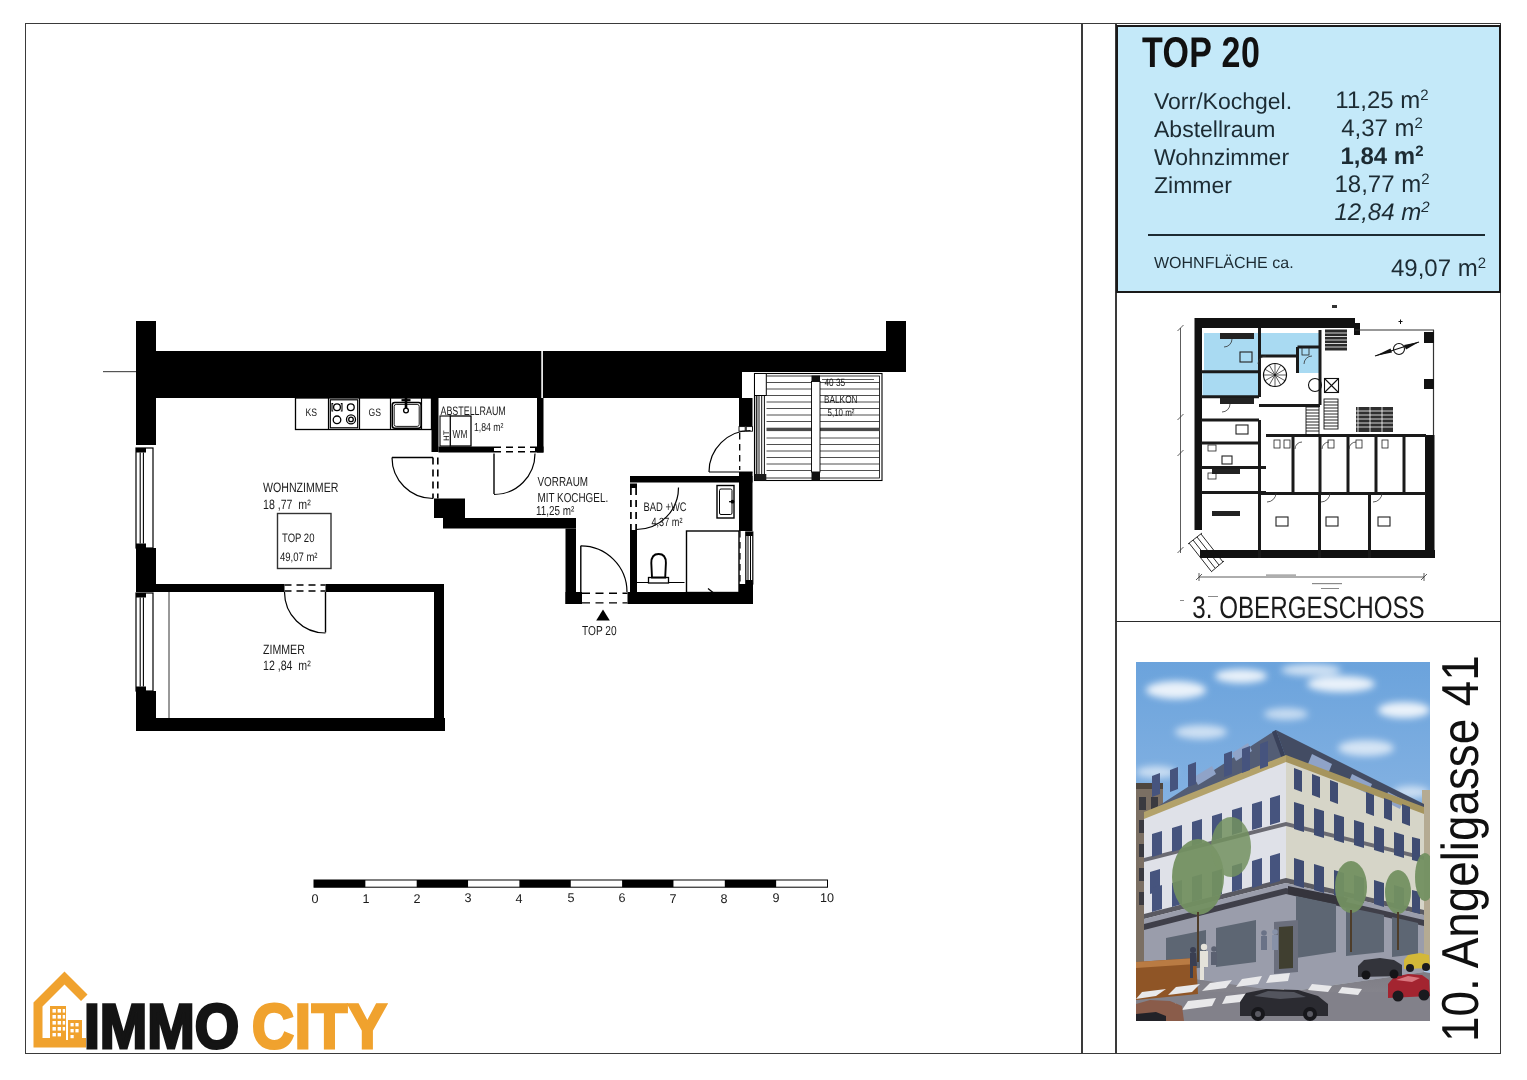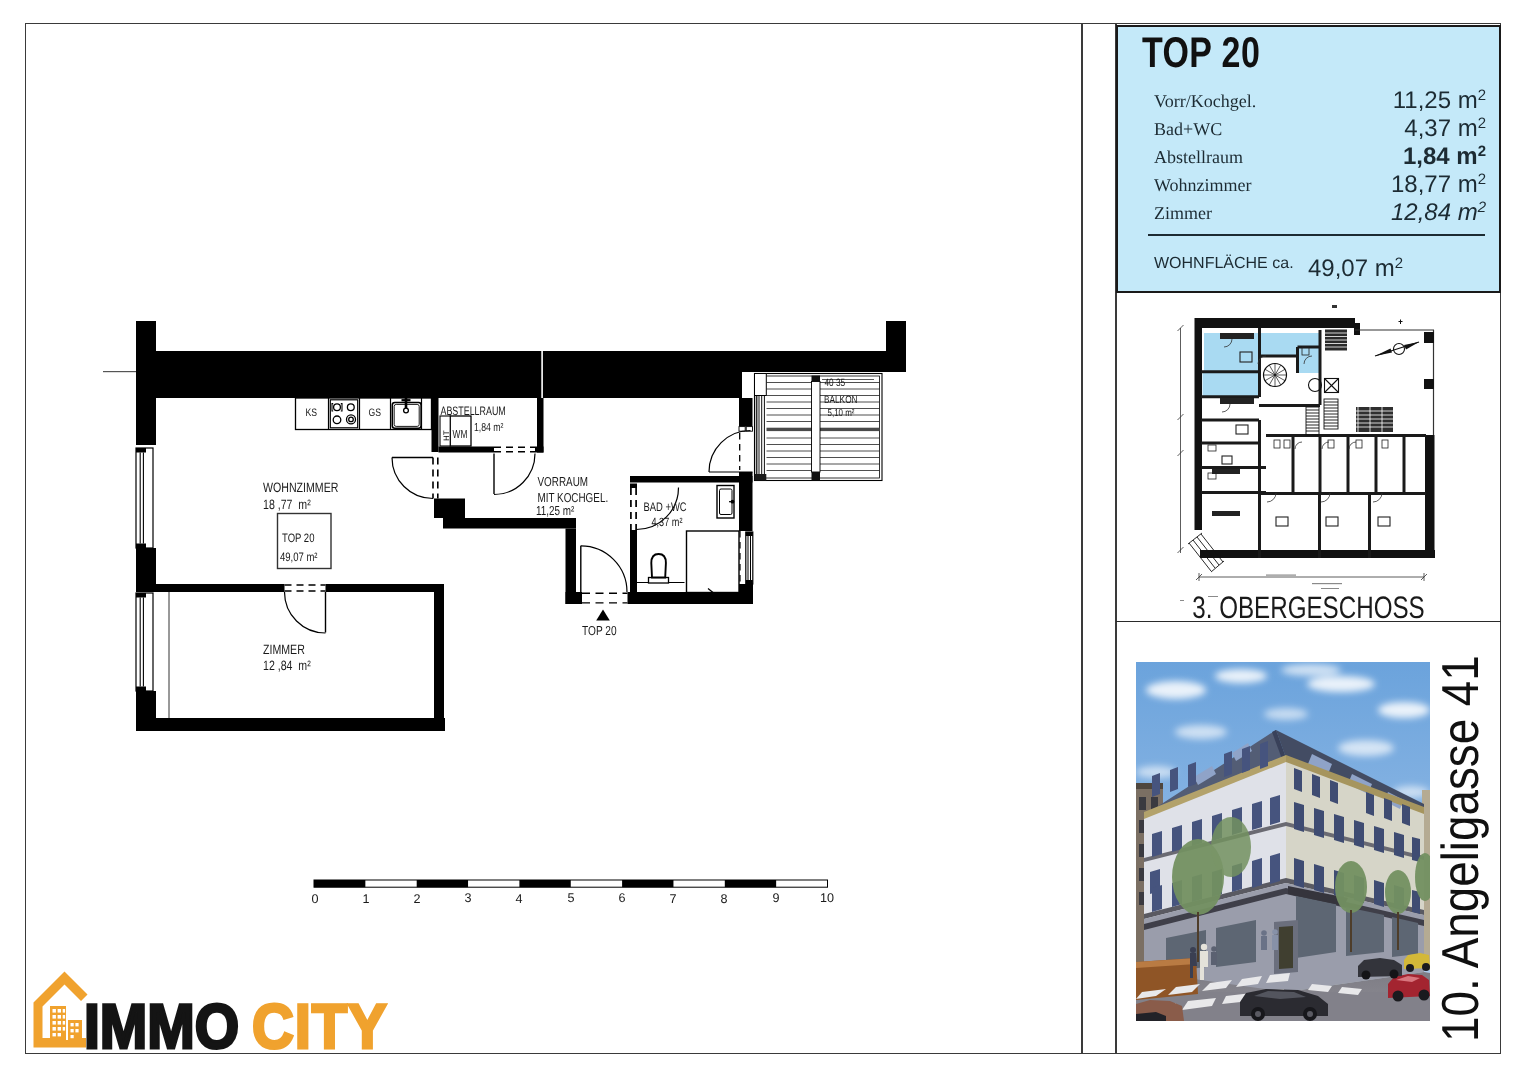--- a/index.html
+++ b/index.html
@@ -279,39 +279,38 @@
 <text x="827" y="902">10</text>
 </g>
 </g>
 </g>
 </svg>
 
 <div class="abs" style="left:1116px;top:25px;width:384.5px;height:268px;background:#c4e9f9;border:2px solid #1a1a1a;box-sizing:border-box;color:#1c2b33;">
 
   <div class="abs" style="left:24px;top:2px;font-size:43px;font-weight:bold;color:#111;transform:scaleX(0.79);transform-origin:left;letter-spacing:0.5px;">TOP 20</div>
 
-  <div class="abs" style="left:36px;top:60px;width:330px;font-size:18px;line-height:28px;font-family:Liberation Serif, serif;">
+  <div class="abs" style="left:36px;top:60px;width:330px;font-size:23px;line-height:28px;">
     <div>Vorr/Kochgel.</div>
-    <div>Bad+WC</div>
     <div>Abstellraum</div>
     <div>Wohnzimmer</div>
     <div>Zimmer</div>
   </div>
-  <div class="abs" style="left:190px;top:60px;width:178px;font-size:24px;line-height:28px;text-align:right;">
+  <div class="abs" style="left:175px;top:60px;width:178px;font-size:24px;line-height:28px;text-align:center;">
     <div style="height:28px;">11,25 m<span class="sup">2</span></div>
     <div style="height:28px;">4,37 m<span class="sup">2</span></div>
     <div style="height:28px;font-weight:bold;">1,84 m<span class="sup">2</span></div>
     <div style="height:28px;">18,77 m<span class="sup">2</span></div>
     <div style="height:28px;font-style:italic;">12,84 m<span class="sup">2</span></div>
   </div>
 
   <div class="abs" style="left:30px;top:207px;width:337px;height:1.6px;background:#1c2b33;"></div>
 
   <div class="abs" style="left:36px;top:228px;font-size:16px;">WOHNFLÄCHE ca.</div>
-  <div class="abs" style="left:190px;top:228px;width:178px;font-size:24px;text-align:left;line-height:28px;height:28px;">49,07 m<span class="sup">2</span></div>
+  <div class="abs" style="left:190px;top:228px;width:178px;font-size:24px;text-align:right;line-height:28px;height:28px;">49,07 m<span class="sup">2</span></div>
 </div>
 
 <svg class="abs" style="left:1116px;top:295px;" width="385" height="326" viewBox="0 0 385 326">
 <g id="miniplan">
 
 <g fill="#a9daf2" stroke="none">
 <rect x="88" y="38" width="55" height="39"></rect>
 <rect x="86.5" y="77" width="57" height="25"></rect>
 <rect x="143" y="38" width="61" height="23"></rect>
 <rect x="181" y="52" width="23" height="26"></rect>

